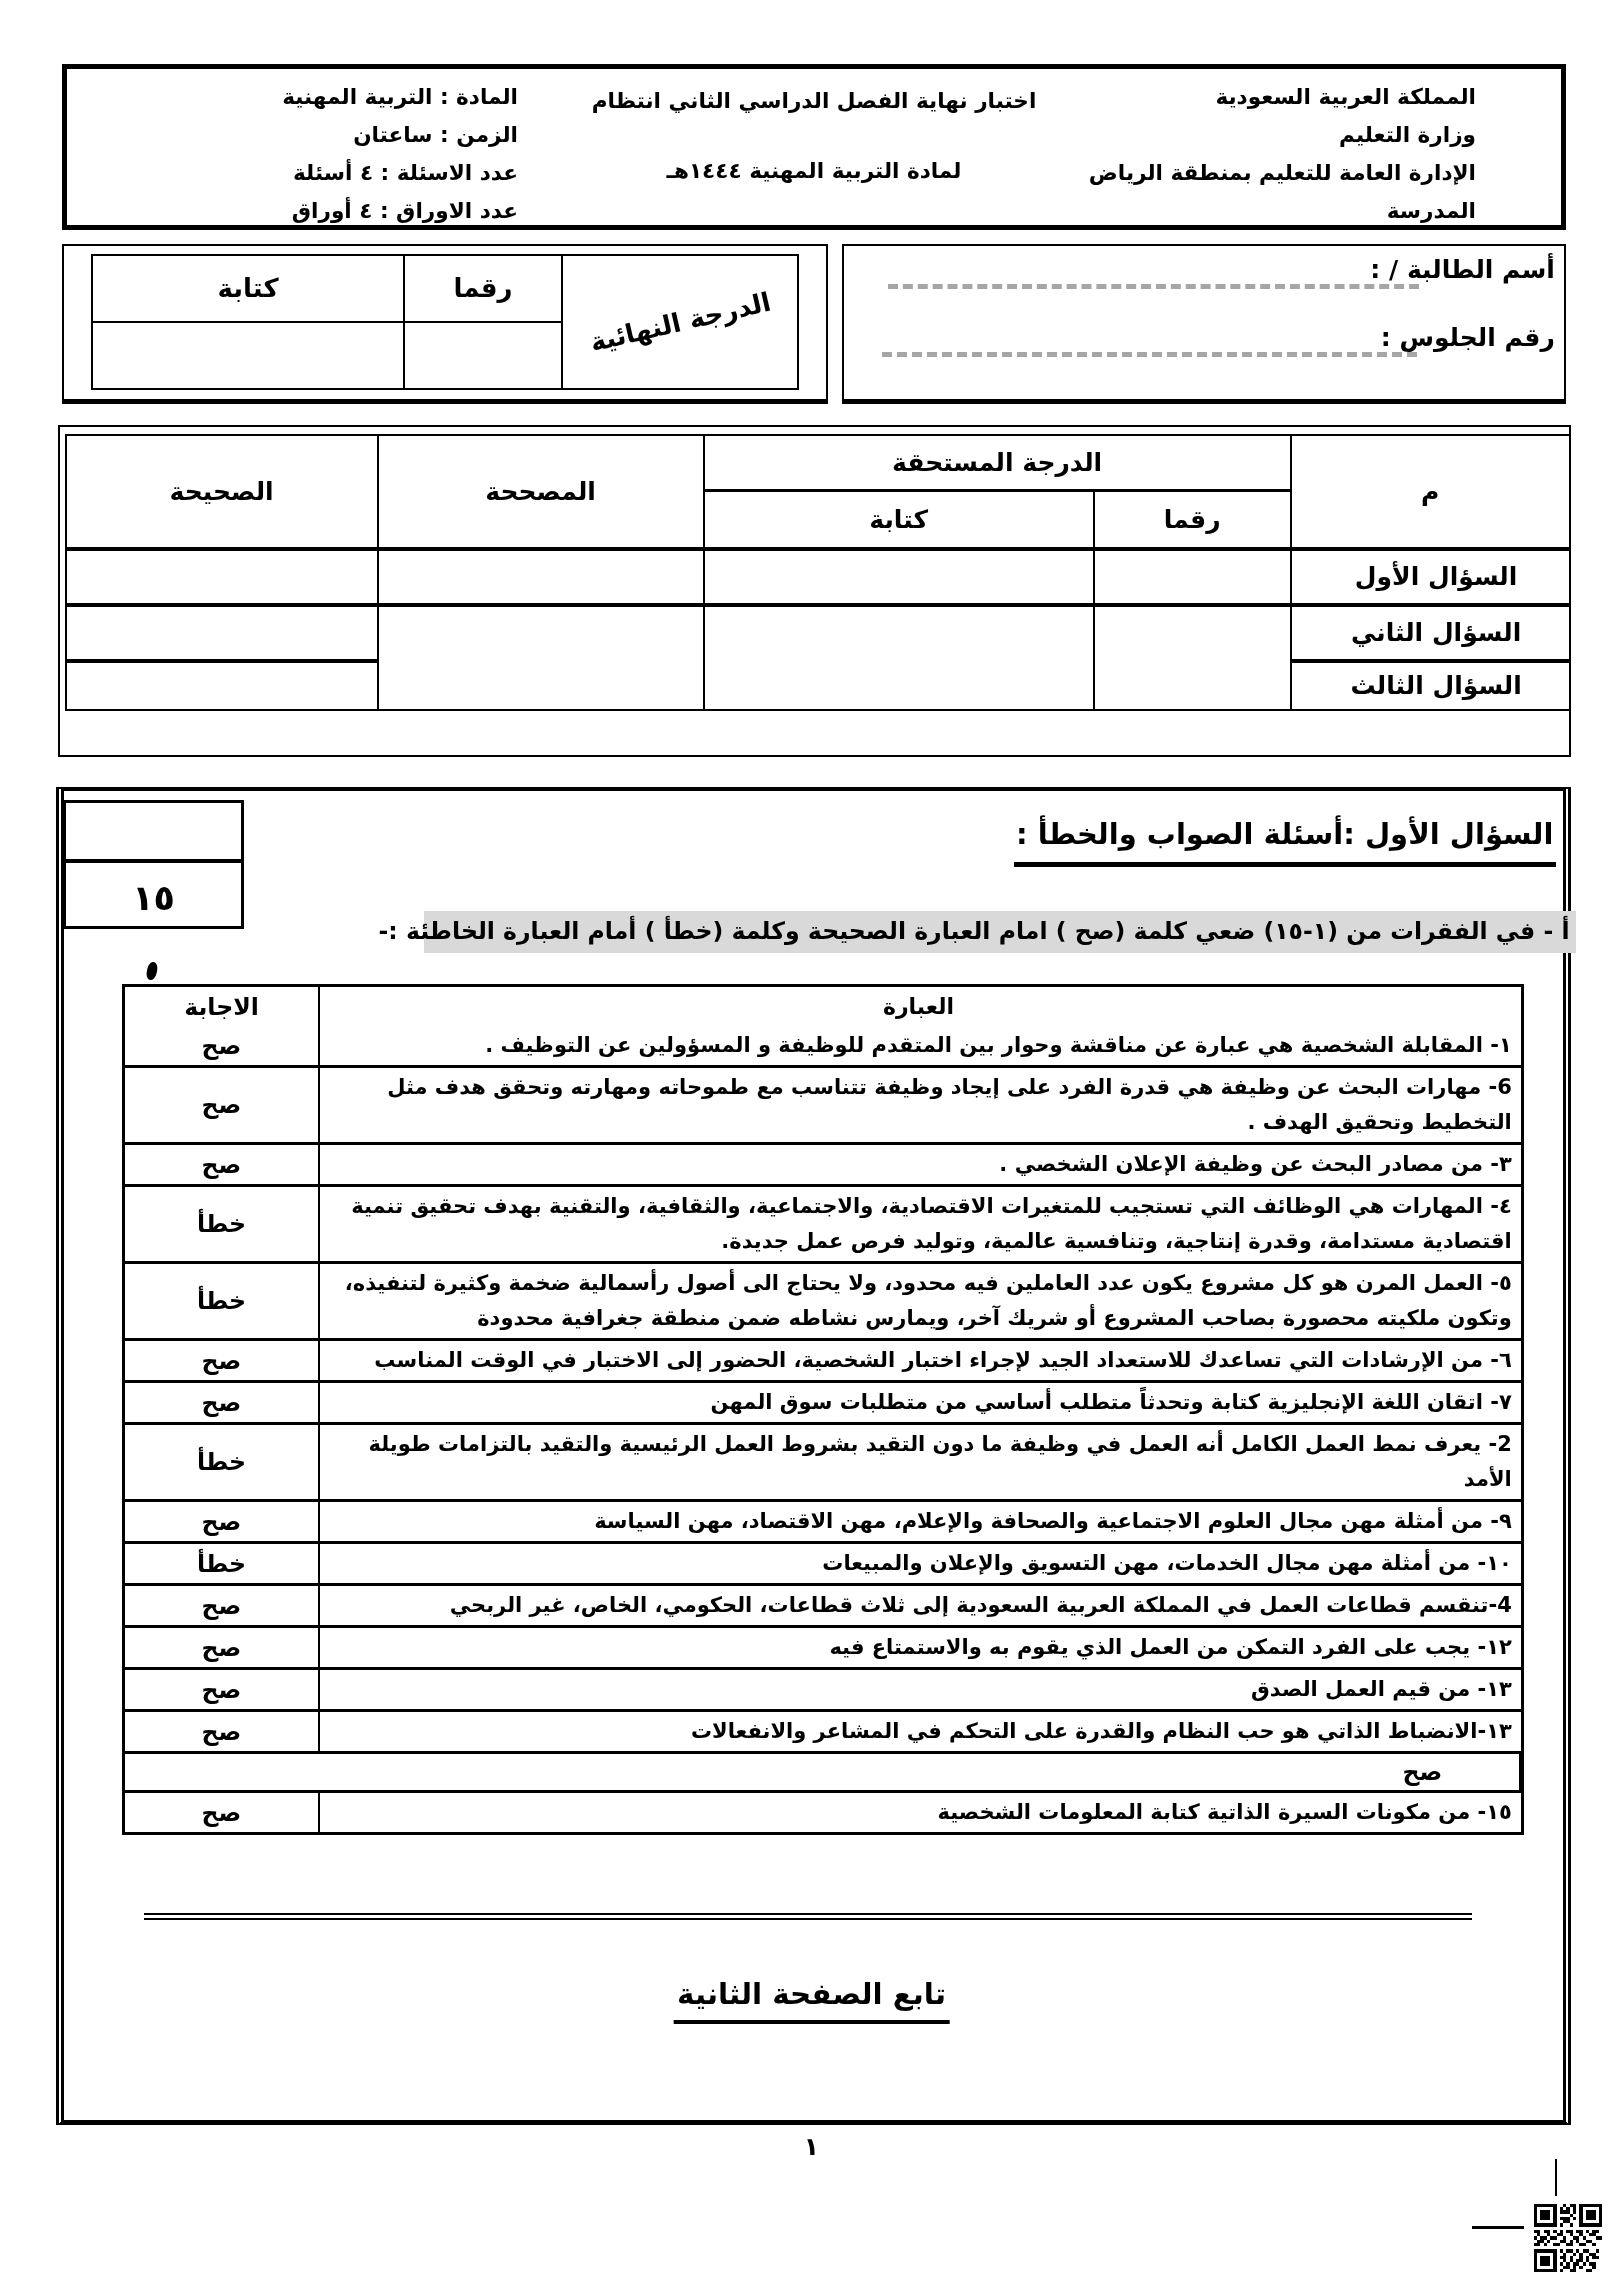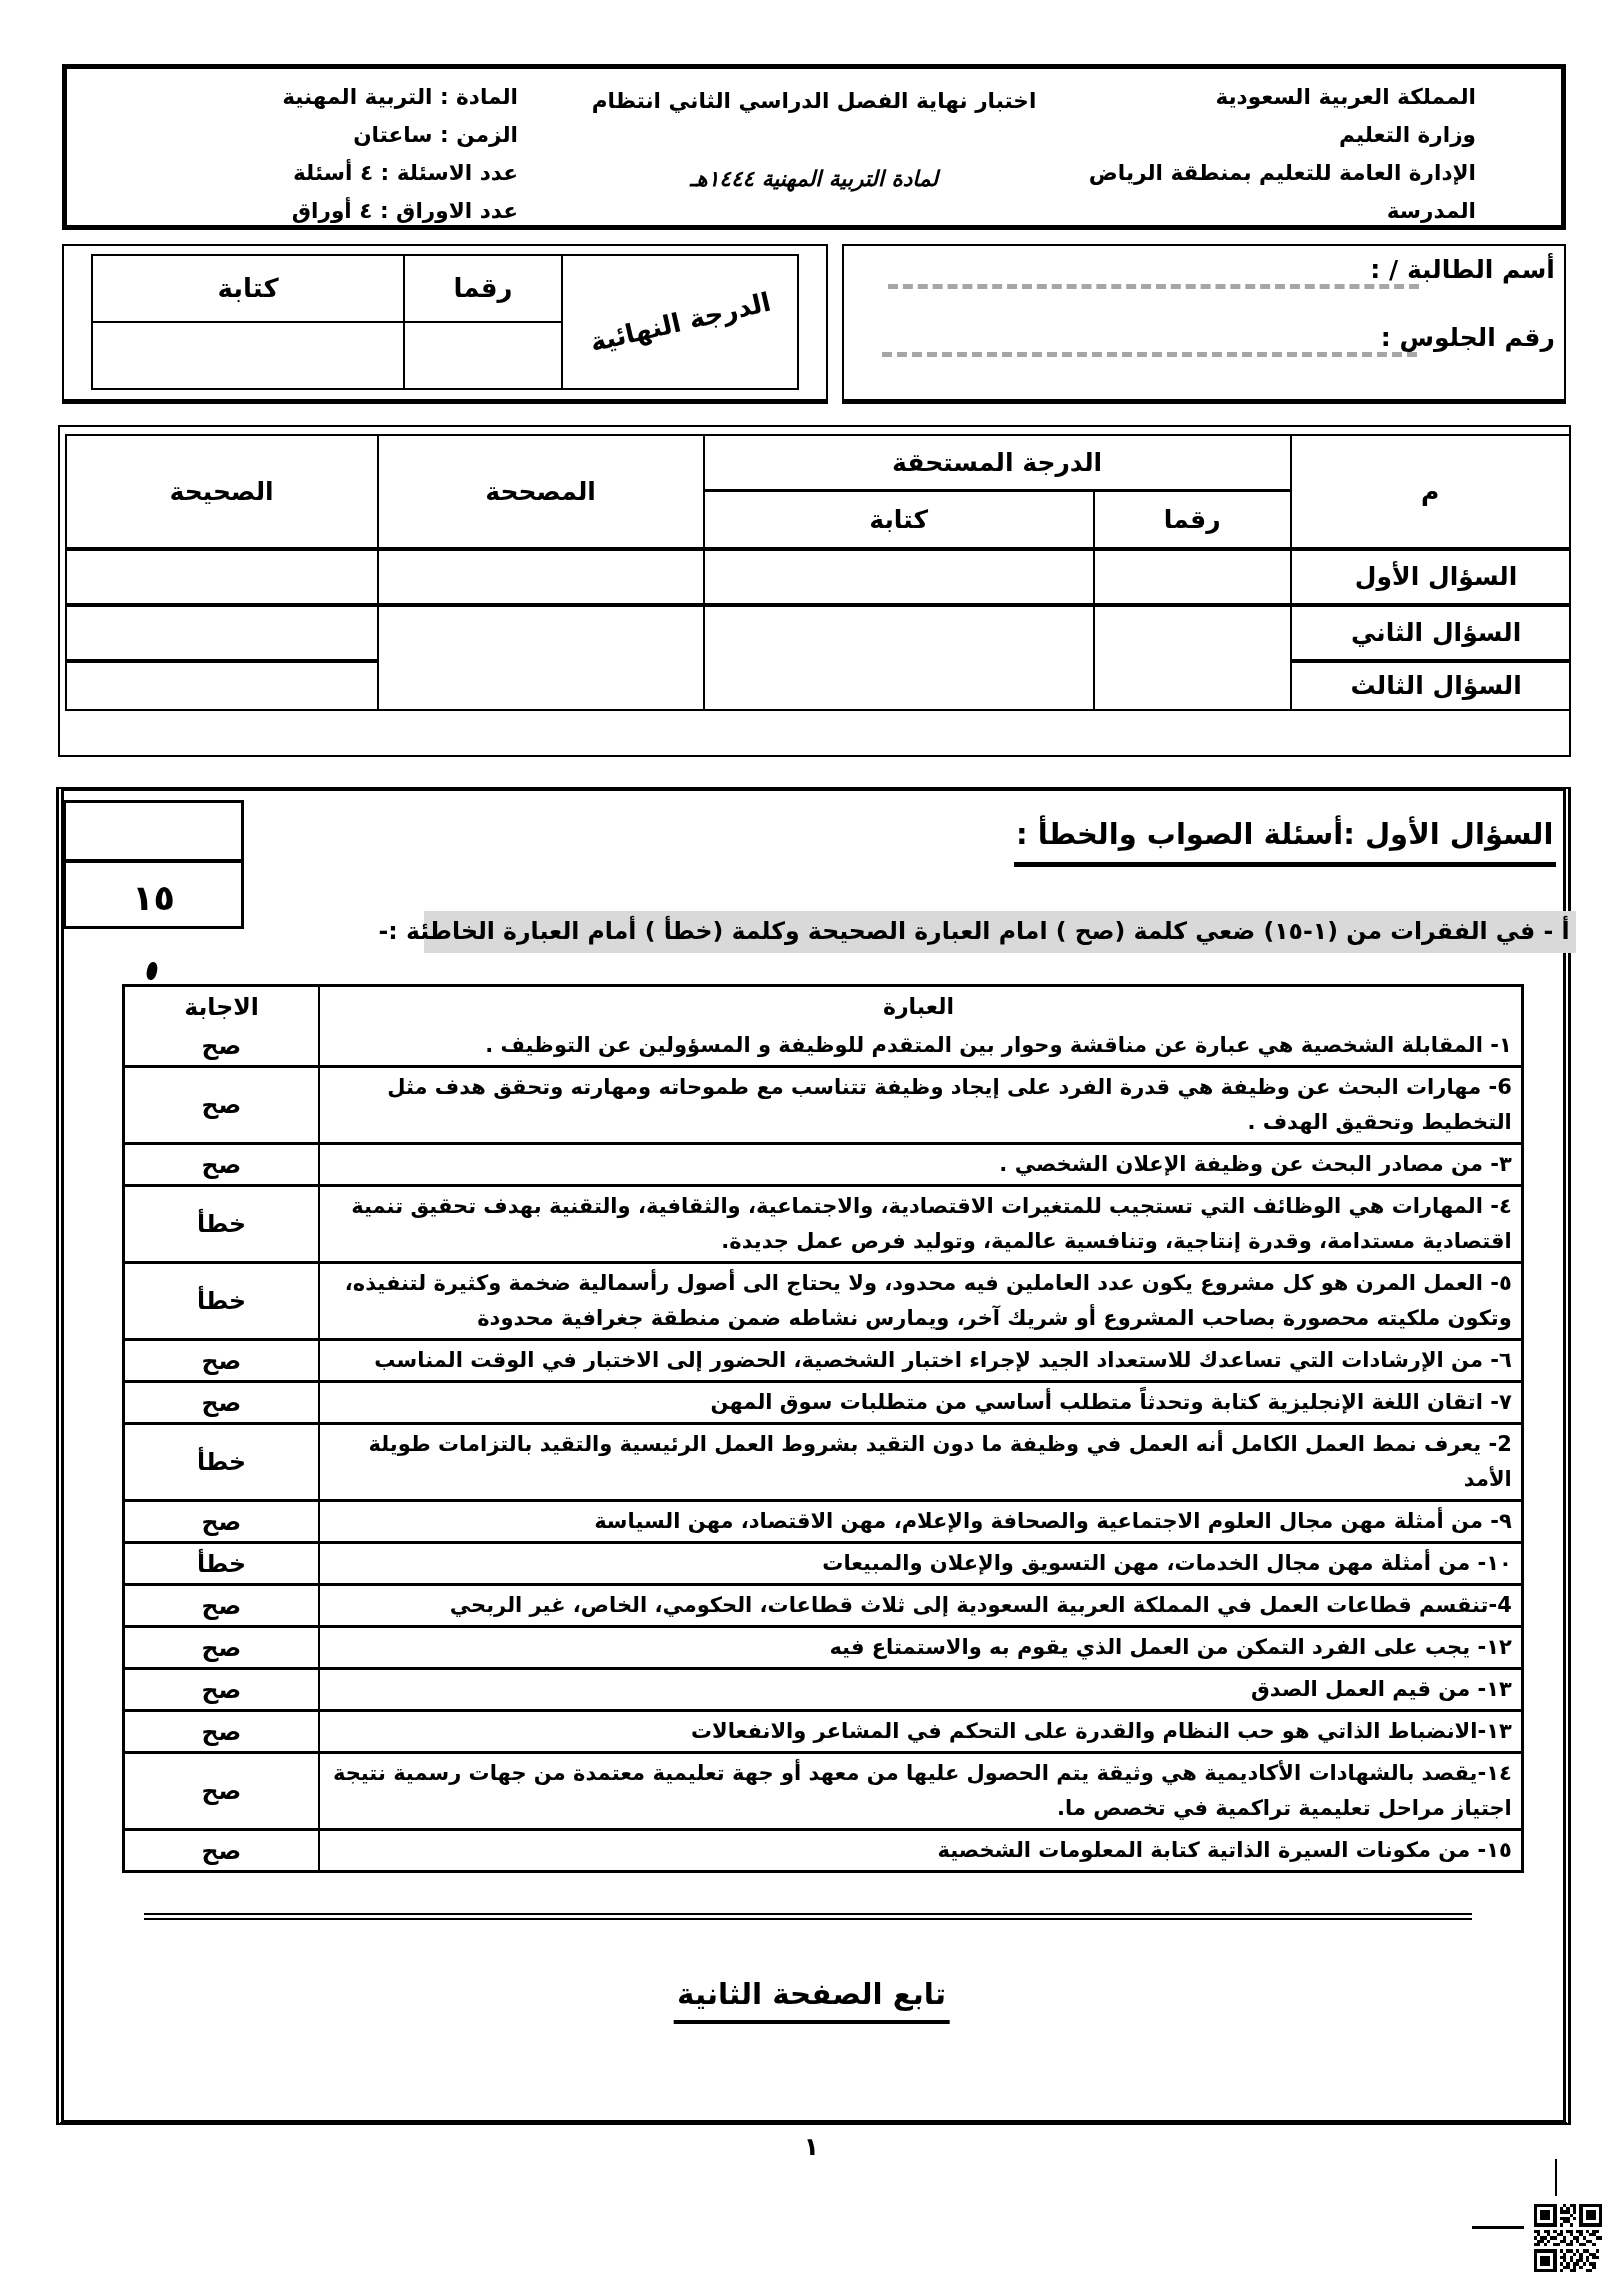--- a/index.html
+++ b/index.html
@@ -9,21 +9,21 @@
     position:relative; width:1623px; height:2295px; background:#fff;
     overflow:hidden; direction:rtl;
   }
   .abs { position:absolute; }
 
   
   #header-box { left:62px; top:64px; width:1504px; height:166px; border:5.9px solid #000; }
   .hdr-col { position:absolute; font-size:21.6px; line-height:38px; }
   #hdr-right { right:85px; top:9.2px; width:471px; text-align:right; }
   #hdr-center { left:50%; transform:translateX(-50%); top:13px; width:641px; text-align:center; }
-  #hdr-center .l2 { margin-top:40px;font-style:italic; }
+  #hdr-center .l2 { margin-top:32px; }
   #hdr-left { left:85px; top:9.2px; width:366px; text-align:right; }
 
   
   #name-box { left:842px; top:244px; width:724px; height:160px; border:2px solid #000; border-bottom:5.9px solid #000; }
   .fld-label { position:absolute; right:9.2px; font-size:25px; white-space:nowrap; }
   .dotline { position:absolute; height:0; border-bottom:5.9px dashed #a6a6a6; }
 
   #grade-box { left:62px; top:244px; width:766px; height:160px; border:2px solid #000; border-bottom:5.9px solid #000; }
   #grade-tbl { position:absolute; left:27px; top:7.9px; width:708px; height:136px; border-collapse:collapse; direction:rtl; table-layout:fixed; }
   #grade-tbl td { border:2.6px solid #000; text-align:center; vertical-align:middle; font-size:26px; }
@@ -232,21 +232,20 @@
         </div>
         <div class="trow">
           <div class="cell stmt">١٣-  من قيم العمل  الصدق</div>
           <div class="cell ans">صح</div>
         </div>
         <div class="trow">
           <div class="cell stmt">١٣-الانضباط الذاتي هو حب النظام والقدرة على التحكم في المشاعر والانفعالات</div>
           <div class="cell ans">صح</div>
         </div>
         <div class="trow">
-          <div class="cell stmt">١٤-يقصد بالشهادات الأكاديمية هي  وثيقة يتم الحصول عليها من معهد أو جهة تعليمية معتمدة من جهات رسمية نتيجة اجتياز  مراحل تعليمية تراكمية في تخصص ما.</div>
           <div class="cell ans">صح</div>
         </div>
         <div class="trow">
           <div class="cell stmt">١٥- من مكونات السيرة الذاتية كتابة المعلومات الشخصية</div>
           <div class="cell ans">صح</div>
         </div>
       </div>
   </div>
 
   <div class="abs" id="tf-underline"></div>

